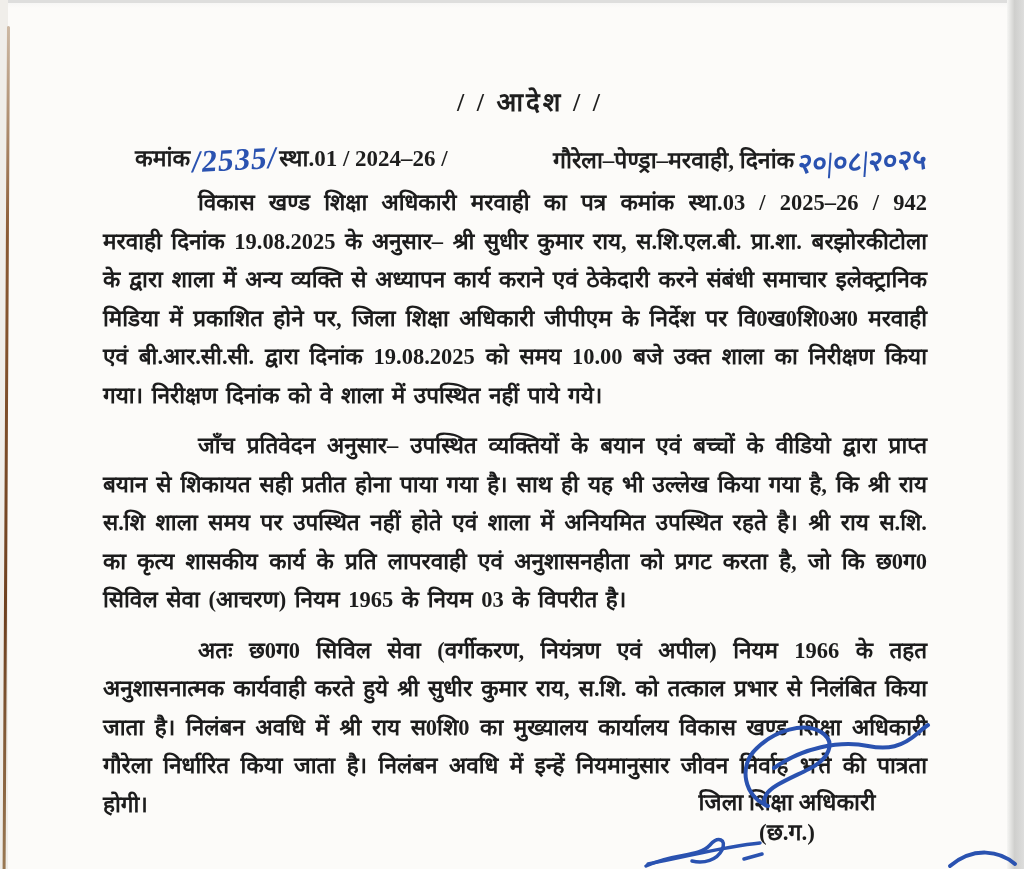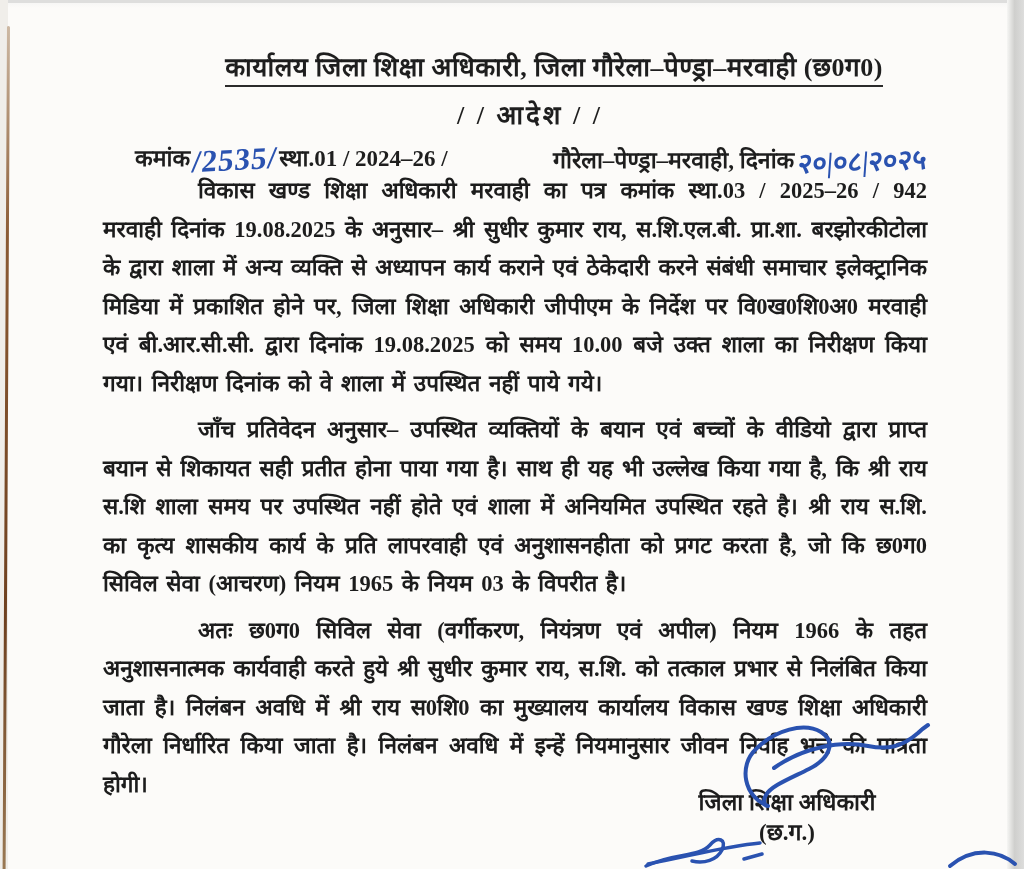--- a/index.html
+++ b/index.html
@@ -40,21 +40,21 @@
     position: absolute; top: 48px; left: 84px; width: 940px;
     text-align: center;
     font-size: 26px; font-weight: bold;
     letter-spacing: 0.5px;
   }
   .title .u {
     border-bottom: 2px solid #2b2b2b;
     padding-bottom: 3px;
   }
   .order-heading {
-    position: absolute; top: 96px; left: 60px; width: 940px;
+    position: absolute; top: 83px; left: 60px; width: 940px;
     text-align: center;
     font-size: 26px; font-weight: bold;
     letter-spacing: 3px;
   }
   .ref-line {
     position: absolute; top: 130px; left: 0; width: 1024px; height: 46px;
     font-size: 23px; font-weight: bold;
   }
   .ref-left  { position: absolute; left: 135px; top: 8px; white-space: nowrap; }
   .ref-right { position: absolute; left: 553px; top: 8px; white-space: nowrap; }
@@ -76,21 +76,21 @@
     transform: rotate(-2deg) skewX(-6deg);
     position: relative; top: 3px;
     margin-left: 4px;
     letter-spacing: 0px;
   }
 
   .body-text {
     position: absolute; top: 172px; left: 103px; width: 824px;
   }
   .body-text p {
-    margin: 0 0 8px 0;
+    margin: 12px 0 8px 0;
     font-size: 22.5px;
     font-weight: 600;
     line-height: 38.5px;
     text-align: justify;
     text-indent: 95px;
     word-spacing: 3px;
     color: #1c1c1c;
   }
 
   .sig-block {
@@ -116,23 +116,20 @@
 </head>
 <body>
 
 <div class="page">
 
   <div class="edge-top-shadow"></div>
   <div class="edge-left-paper"></div>
   <div class="edge-left-line"></div>
   <div class="edge-right-shadow"></div>
 
-  <div class="title">
-    <span class="u">कार्यालय जिला शिक्षा अधिकारी, जिला गौरेला–पेण्ड्रा–मरवाही (छ0ग0)</span>
-  </div>
 
   <div class="order-heading">/ / आदेश / /</div>
 
   <div class="ref-line">
     <span class="ref-left">
       <span>कमांक</span><span class="hand hw-number">/2535/</span><span>स्था.01 / 2024–26 /</span>
     </span>
     <span class="ref-right">
       <span>गौरेला–पेण्ड्रा–मरवाही, दिनांक</span><span class="hand hw-date">२०|०८|२०२५</span>
     </span>

